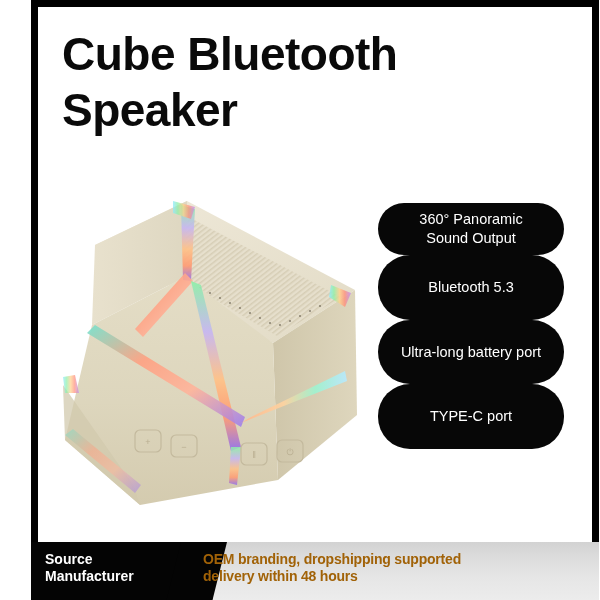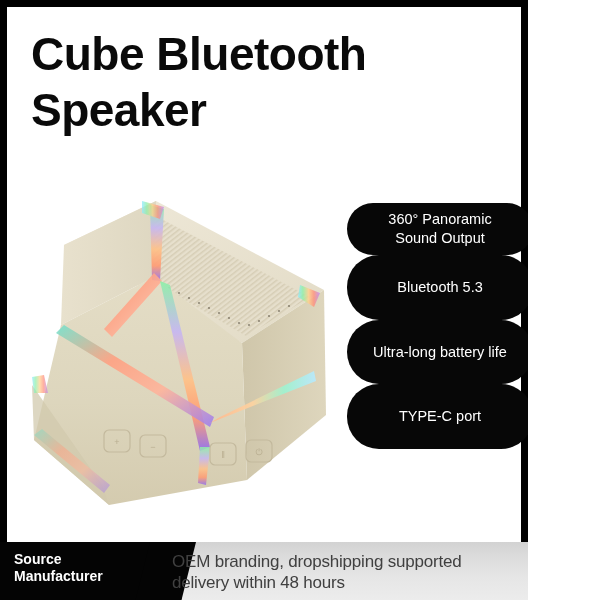--- a/index.html
+++ b/index.html
@@ -4,23 +4,24 @@
 <style>
   html,body{margin:0;padding:0;}
   body{
     width:600px;height:600px;
     background:#ffffff;
     font-family:"Liberation Sans", sans-serif;
     overflow:hidden;
   }
   .page{
     position:relative;
-    width:528px;height:600px;
+    width:568px;height:600px;
     background:#ffffff;
     overflow:hidden;
+    margin-left:31px;
   }
 
   
   .frame-top{position:absolute;left:0;top:0;width:600px;height:7px;background:#000;}
   .frame-left{position:absolute;left:0;top:0;width:7px;height:545px;background:#000;}
   .frame-right{position:absolute;right:0;top:0;width:7px;height:545px;background:#000;}
 
   
   .title{
     position:absolute;left:31px;top:26px;width:500px;
@@ -82,21 +83,21 @@
     transform-origin:top left;
   }
   .brand{
     position:absolute;left:14px;top:9px;
     color:#ffffff;font-weight:bold;font-size:14px;line-height:1.18;
     white-space:pre-line;
     z-index:3;
   }
   .banner-text{
     position:absolute;left:172px;top:9px;
-    color:#404040;font-weight:normal;font-size:17px;line-height:1.24;
+    color:#a16207;font-weight:bold;font-size:14px;line-height:1.24;
     white-space:pre-line;
     z-index:3;
     letter-spacing:-0.2px;
   }
 </style>
 </head>
 <body>
 
 <div class="page">
 
@@ -213,21 +214,21 @@
           <text x="245" y="270">⏻</text>
         </g>
       </svg>
     </div>
   </div>
 
   <div class="pills">
     <div class="pill two-line">360° Panoramic
 Sound Output</div>
     <div class="pill">Bluetooth 5.3</div>
-    <div class="pill">Ultra-long battery life</div>
+    <div class="pill">Ultra-long battery port</div>
     <div class="pill">TYPE-C port</div>
   </div>
 
   <div class="banner">
     <div class="banner-grey"></div>
     <div class="banner-black"></div>
     <div class="banner-black-skew"></div>
     <div class="brand">Source
 Manufacturer</div>
     <div class="banner-text">OEM branding, dropshipping supported

